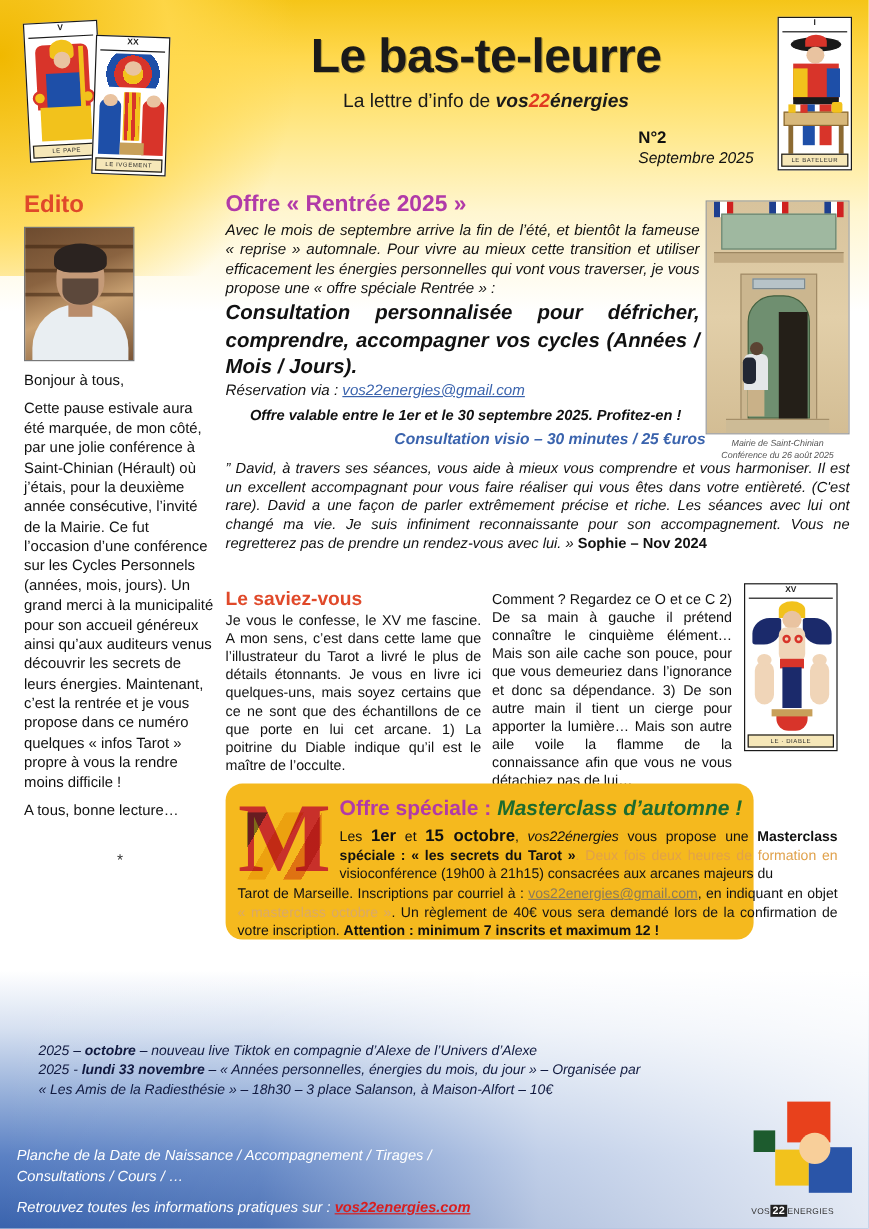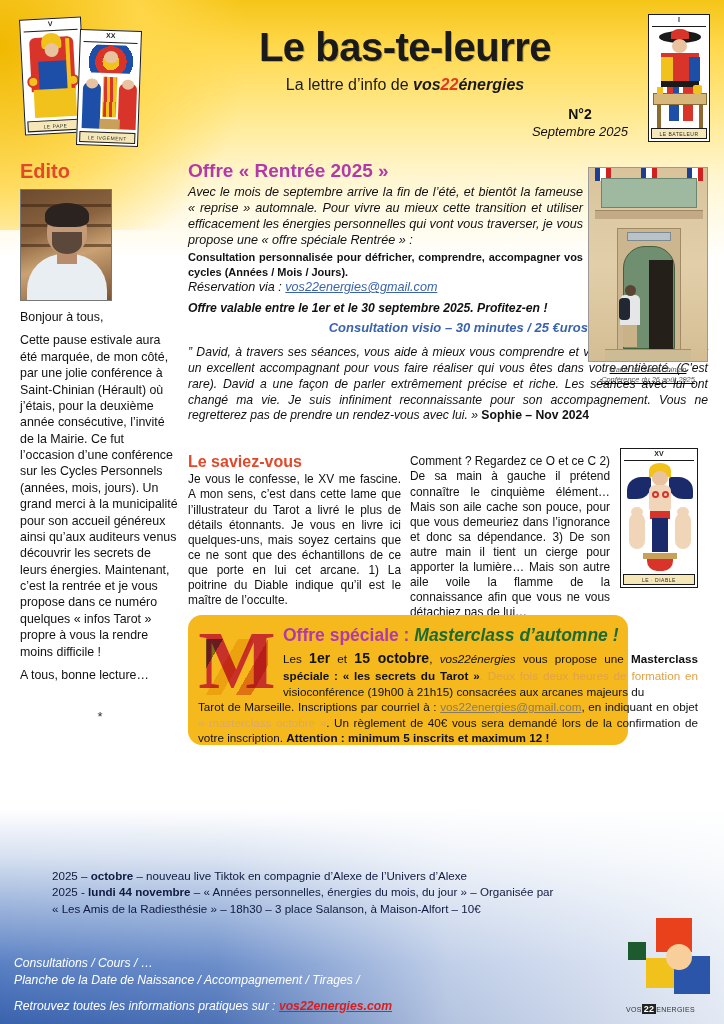--- a/index.html
+++ b/index.html
@@ -38,21 +38,21 @@
   #header { position: relative; height: 160px; }
   .title-block { position: absolute; left: 190px; top: 26px; width: 430px; text-align: center; }
   .main-title {
     font-size: 40px; font-weight: bold; color: #1a1a1a;
     letter-spacing: -0.5px; line-height: 1.05;
     text-shadow: 1px 1px 0 rgba(0,0,0,0.25);
   }
   .sub-title { font-size: 16px; color: #1a1a1a; margin-top: 8px; }
   .sub-title i { font-style: italic; font-weight: bold; }
   .brand-22 { color: #e03a20; }
-  .issue-block { position: absolute; right: 96px; top: 106px; text-align: center; }
+  .issue-block { position: absolute; right: 96px; top: 106px; text-align: left; }
   .issue-no { font-size: 14px; font-weight: bold; color: #111; }
   .issue-date { font-size: 13px; font-style: italic; color: #111; margin-top: 2px; }
 
   
   .tarot {
     background: #fff; border: 1.6px solid #1a1a1a;
     position: relative; overflow: hidden;
   }
   .tarot .cap {
     position: absolute; left: 2px; right: 2px; bottom: 2px; height: 11px;
@@ -114,36 +114,36 @@
   .h-offre { color: #b13aa8; font-size: 19px; font-weight: bold; margin-bottom: 2px; }
   .h-temoin { color: #e0492a; font-size: 17px; font-weight: bold; margin-bottom: 1px; }
   .h-temoin .small { font-size: 11.5px; font-weight: normal; }
   .h-savez { color: #e0492a; font-size: 16px; font-weight: bold; margin-bottom: 1px; }
 
   .offre-body {
     font-size: 12.6px; font-style: italic; line-height: 1.28; color: #111;
     text-align: justify; width: 395px;
   }
   .offre-strong {
-    font-size: 11px; font-weight: bold; line-height: 1.3;
+    font-size: 17px; font-style: italic; font-weight: bold; line-height: 1.3;
     color: #111; text-align: justify; width: 395px; margin-top: 2px;
   }
   .offre-resa { font-size: 12.6px; font-style: italic; color: #111; margin-top: 1px; }
   .link { color: #3a63ad; text-decoration: underline; }
   .offre-valid {
     font-size: 12.2px; font-style: italic; font-weight: bold; color: #111;
-    text-align: left; width: 400px; margin-top: 7px;
+    text-align: center; width: 400px; margin-top: 7px;
   }
   .offre-visio {
     font-size: 13px; font-style: italic; font-weight: bold; color: #3a63ad;
     text-align: right; width: 400px; margin-top: 5px;
   }
 
   #photo-mairie {
-    position: absolute; right: 0; top: 7px; width: 120px; text-decoration: underline;
+    position: absolute; right: 0; top: 7px; width: 120px;
   }
   .mairie-img {
     width: 120px; height: 195px; border: 1px solid #999; position: relative; overflow: hidden;
     background: linear-gradient(to bottom, #d8c39c 0%, #e2cfa9 50%, #d3bd94 100%);
   }
   .mairie-img .balcony { position: absolute; left: 12px; top: 10px; width: 96px; height: 30px; background: #9fb8a0; border: 1px solid #6c8570; }
   .mairie-img .flag { position: absolute; top: 0; width: 16px; height: 13px; background: linear-gradient(to right,#1e3f8f 33%, #ffffff 33% 66%, #d02020 66%); }
   .mairie-img .cornice { position: absolute; left: 6px; top: 42px; width: 108px; height: 9px; background: #c2ab84; border-top: 1px solid #9d8762; }
   .mairie-img .frame { position: absolute; left: 28px; top: 60px; width: 64px; bottom: 10px; background: #cbb68f; border: 1px solid #a08a66; }
   .mairie-img .plaque { position: absolute; left: 38px; top: 64px; width: 44px; height: 9px; background: #b7c3c8; border: 1px solid #7c8a90; }
@@ -196,21 +196,21 @@
   .mc-body.wide { left: 10px; top: 84px; width: 500px; }
   .mc-body .lightorange { color: #e0a14a; }
   .mc-body .lightorange2 { color: #d9a96a; }
   .mc-body i { font-style: italic; }
   .mc-body b { font-weight: bold; }
   .mc-link { color: #8a7a5c; text-decoration: underline; }
 
   
   #conf { position: absolute; left: 32px; top: 868px; width: 600px; }
   .conf-title { color: #e0492a; font-size: 14.5px; font-weight: bold; margin-bottom: 2px; }
-  .conf-line { font-size: 11.6px; color: #10193f; line-height: 1.42; margin-left: 20px; }
+  .conf-line { font-size: 11.6px; font-style: italic; color: #10193f; line-height: 1.42; }
   .conf-line b { font-weight: bold; }
 
   #practice { position: absolute; left: 14px; top: 955px; width: 560px; }
   .pr-line { font-size: 12.2px; font-style: italic; color: #ffffff; line-height: 1.4; }
   .pr-line2 { font-size: 12.2px; font-style: italic; color: #ffffff; margin-top: 10px; }
   .pr-site { color: #d81e1e; font-weight: bold; text-decoration: underline; font-style: italic; }
 
   #logo { position: absolute; right: 6px; bottom: 10px; width: 92px; height: 96px; }
   #logo .sq { position: absolute; }
   #logo .lbl {
@@ -402,43 +402,43 @@
             <span>M</span>
             <span class="overlay"></span>
           </div>
           <div class="mc-title">
             <span class="p1">Offre spéciale : </span><span class="p2">Masterclass d’automne !</span>
           </div>
           <div class="mc-body">
             <span>Les </span><b style="font-size:14px;">1er</b><span> et </span><b style="font-size:14px;">15 octobre</b><span>, </span><i>vos22énergies</i><span> vous propose une </span><b>Masterclass spéciale : « les secrets du Tarot »</b><span class="lightorange">. Deux fois deux heures de formation en</span><span> visioconférence (19h00 à 21h15) consacrées aux arcanes majeurs du</span>
           </div>
           <div class="mc-body wide">
-            <span>Tarot de Marseille. Inscriptions par courriel à : </span><span class="mc-link">vos22energies@gmail.com</span><span>, en indiquant en objet </span><span class="lightorange2">« masterclass octobre »</span><span>. Un règlement de 40€ vous sera demandé lors de la confirmation de votre inscription. </span><b>Attention : minimum 5 inscrits et maximum 12 !</b>
+            <span>Tarot de Marseille. Inscriptions par courriel à : </span><span class="mc-link">vos22energies@gmail.com</span><span>, en indiquant en objet </span><span class="lightorange2">« masterclass octobre »</span><span>. Un règlement de 40€ vous sera demandé lors de la confirmation de votre inscription. </span><b>Attention : minimum 7 inscrits et maximum 12 !</b>
           </div>
         </div>
       </div>
 
     </div>
   </div>
 
   <div id="conf">
     <div class="conf-line">
       <span>2025 – </span><b>octobre</b><span> – nouveau live Tiktok en compagnie d’Alexe de l’Univers d’Alexe</span>
     </div>
     <div class="conf-line">
-      <span>2025 - </span><b>lundi 44 novembre</b><span> – « Années personnelles, énergies du mois, du jour » – Organisée par</span>
+      <span>2025 - </span><b>lundi 33 novembre</b><span> – « Années personnelles, énergies du mois, du jour » – Organisée par</span>
     </div>
     <div class="conf-line">
       <span>« Les Amis de la Radiesthésie » – 18h30 – 3 place Salanson, à Maison-Alfort – 10€</span>
     </div>
   </div>
 
   <div id="practice">
+    <div class="pr-line">Planche de la Date de Naissance / Accompagnement / Tirages /</div>
     <div class="pr-line">Consultations / Cours / …</div>
-    <div class="pr-line">Planche de la Date de Naissance / Accompagnement / Tirages /</div>
     <div class="pr-line2">
       <span>Retrouvez toutes les informations pratiques sur : </span><span class="pr-site">vos22energies.com</span>
     </div>
   </div>
 
   <div id="logo">
     <div class="sq" style="left:30px;top:0;width:36px;height:34px;background:#e8411c;"></div>
     <div class="sq" style="left:2px;top:24px;width:18px;height:18px;background:#1d5b2e;"></div>
     <div class="sq" style="left:20px;top:40px;width:28px;height:30px;background:#f2c21c;"></div>
     <div class="sq" style="left:48px;top:38px;width:36px;height:38px;background:#2a55a8;"></div>

